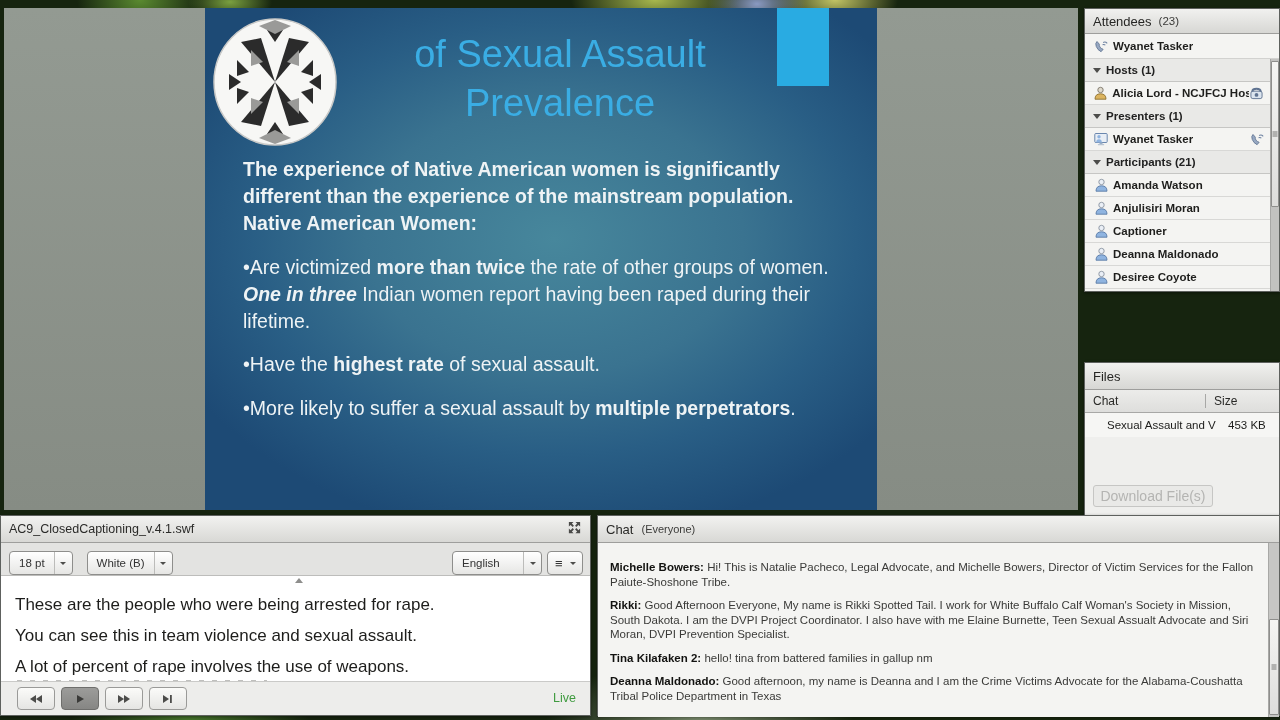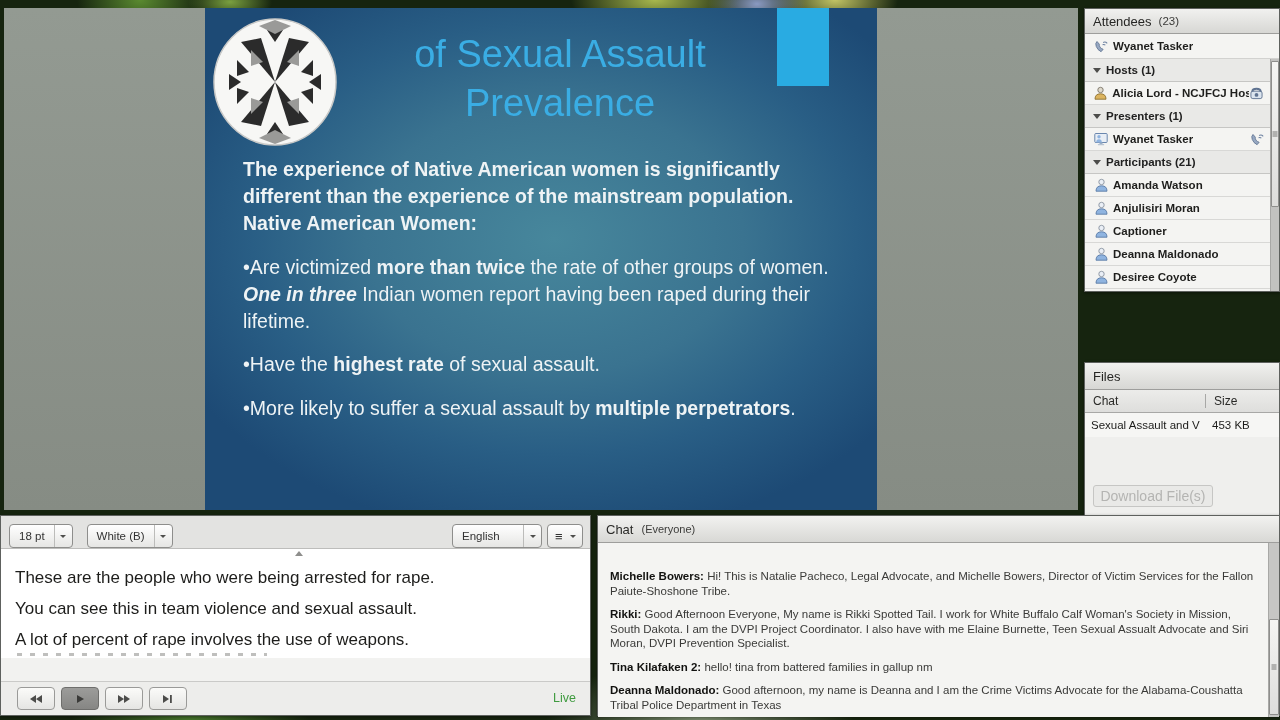--- a/index.html
+++ b/index.html
@@ -52,21 +52,21 @@
   .sb-thumb{position:absolute;left:0;width:8px;background:linear-gradient(#f5f5f3,#dddddb);border:1px solid #8e8e8c;border-radius:1px;box-sizing:border-box;}
   .grip{position:absolute;left:50%;top:50%;width:5px;height:1px;background:#7a7a78;box-shadow:0 -2px 0 #7a7a78,0 2px 0 #7a7a78;transform:translate(-50%,-50%);}
 
   
   #files-pod{left:1084px;top:362px;width:196px;height:154px;background:#efefed;}
   #files-pod .pod-header{height:26px;}
   .files-colhead{height:22px;background:linear-gradient(#ececea,#dededc);border-bottom:1px solid #a8a8a6;display:flex;font-size:12px;color:#2a2a28;align-items:center;}
   .files-colhead .cn{width:112px;padding-left:8px;}
   .files-colhead .cs{border-left:1px solid #a8a8a6;padding-left:8px;flex:1;}
   .file-row{height:24px;background:#f6f6f4;display:flex;align-items:center;font-size:11.5px;color:#1c1c1a;}
-  .fname{width:112px;padding-left:6px;white-space:nowrap;overflow:hidden;}
+  .fname{width:112px;padding-left:22px;white-space:nowrap;overflow:hidden;}
   .fsize{padding-left:9px;}
   #download-btn{position:absolute;left:8px;bottom:8px;width:120px;height:22px;background:#e9e9e7;border:1px solid #c6c6c4;border-radius:3px;color:#b4b4b2;font-size:14px;font-family:inherit;}
 
   
   #caption-pod{left:0;top:515px;width:591px;height:201px;}
   .titlebar{height:26px;background:linear-gradient(#f2f2f0,#d8d8d5);border-bottom:1px solid #9e9e9c;display:flex;align-items:center;padding:0 8px;font-size:12.5px;color:#2a2a28;}
   .titlebar .spacer{flex:1;}
   #cap-toolbar{height:32px;background:#e3e3e1;display:flex;align-items:flex-end;padding:0 8px;position:relative;}
   .dd{display:inline-flex;align-items:center;height:22px;background:linear-gradient(#ffffff,#e6e6e4);border:1px solid #8e8e8c;border-radius:4px;font-size:11.5px;color:#333;margin-right:14px;}
   .dd .lbl{padding:0 9px;white-space:nowrap;}
@@ -85,21 +85,21 @@
   #cap-controls{position:absolute;left:0;right:0;bottom:0;height:33px;background:#ededeb;border-top:1px solid #cacac8;}
   .pb{position:absolute;top:5px;width:38px;height:23px;border:1px solid #9a9a98;border-radius:4px;background:linear-gradient(#fbfbf9,#e5e5e3);display:flex;align-items:center;justify-content:center;padding:0;}
   .pb.active{background:linear-gradient(#9c9c9a,#868684);border-color:#6e6e6c;}
   #live-label{position:absolute;right:14px;top:9px;font-size:12.5px;color:#3f9b3f;}
 
   
   #chat-pod{left:597px;top:515px;width:683px;height:201px;}
   #chat-pod .titlebar{font-size:13px;}
   #chat-pod .scope{margin-left:8px;font-size:11px;color:#3c3c3a;}
   #chat-body{position:relative;height:174px;background:#f4f4f2;overflow:hidden;}
-  #chat-messages{padding:26px 24px 0 12px;}
+  #chat-messages{padding:17px 24px 0 12px;}
   .msg{font-size:11.5px;line-height:14.5px;color:#3a3a38;margin-bottom:9px;}
   .msg b{color:#121210;}
   #chat-scroll{position:absolute;right:0;top:0;bottom:0;width:11px;background:#c6c6c4;border-left:1px solid #a8a8a6;box-sizing:border-box;}
   #chat-scroll .sb-thumb{width:10px;}
 </style>
 </head>
 <body>
 
 <div id="stage">
 
@@ -304,20 +304,32 @@
     <div>
         <div class="file-row">
           <span class="fname">Sexual Assault and V</span>
           <span class="fsize">453 KB</span>
         </div>
       </div>
     <button id="download-btn">Download File(s)</button>
   </div>
 
   <div class="pod" id="caption-pod">
+    <div class="titlebar">
+      <span>AC9_ClosedCaptioning_v.4.1.swf</span>
+      <span class="spacer"></span>
+      <span>
+        <svg width="15" height="15" viewBox="0 0 16 16" fill="#4a4a48">
+          <path d="M2 2h5L5.2 3.8 7.4 6 6 7.4 3.8 5.2 2 7z"></path>
+          <path d="M2 2h5L5.2 3.8 7.4 6 6 7.4 3.8 5.2 2 7z" transform="rotate(90 8 8)"></path>
+          <path d="M2 2h5L5.2 3.8 7.4 6 6 7.4 3.8 5.2 2 7z" transform="rotate(180 8 8)"></path>
+          <path d="M2 2h5L5.2 3.8 7.4 6 6 7.4 3.8 5.2 2 7z" transform="rotate(270 8 8)"></path>
+        </svg>
+      </span>
+    </div>
     <div id="cap-toolbar">
       <span class="dd">
         <span class="lbl">18 pt</span>
           <span class="arr"></span>
       </span>
       <span class="dd">
         <span class="lbl">White (B)</span>
           <span class="arr"></span>
       </span>
       <span class="dd right" id="lang-dd">

